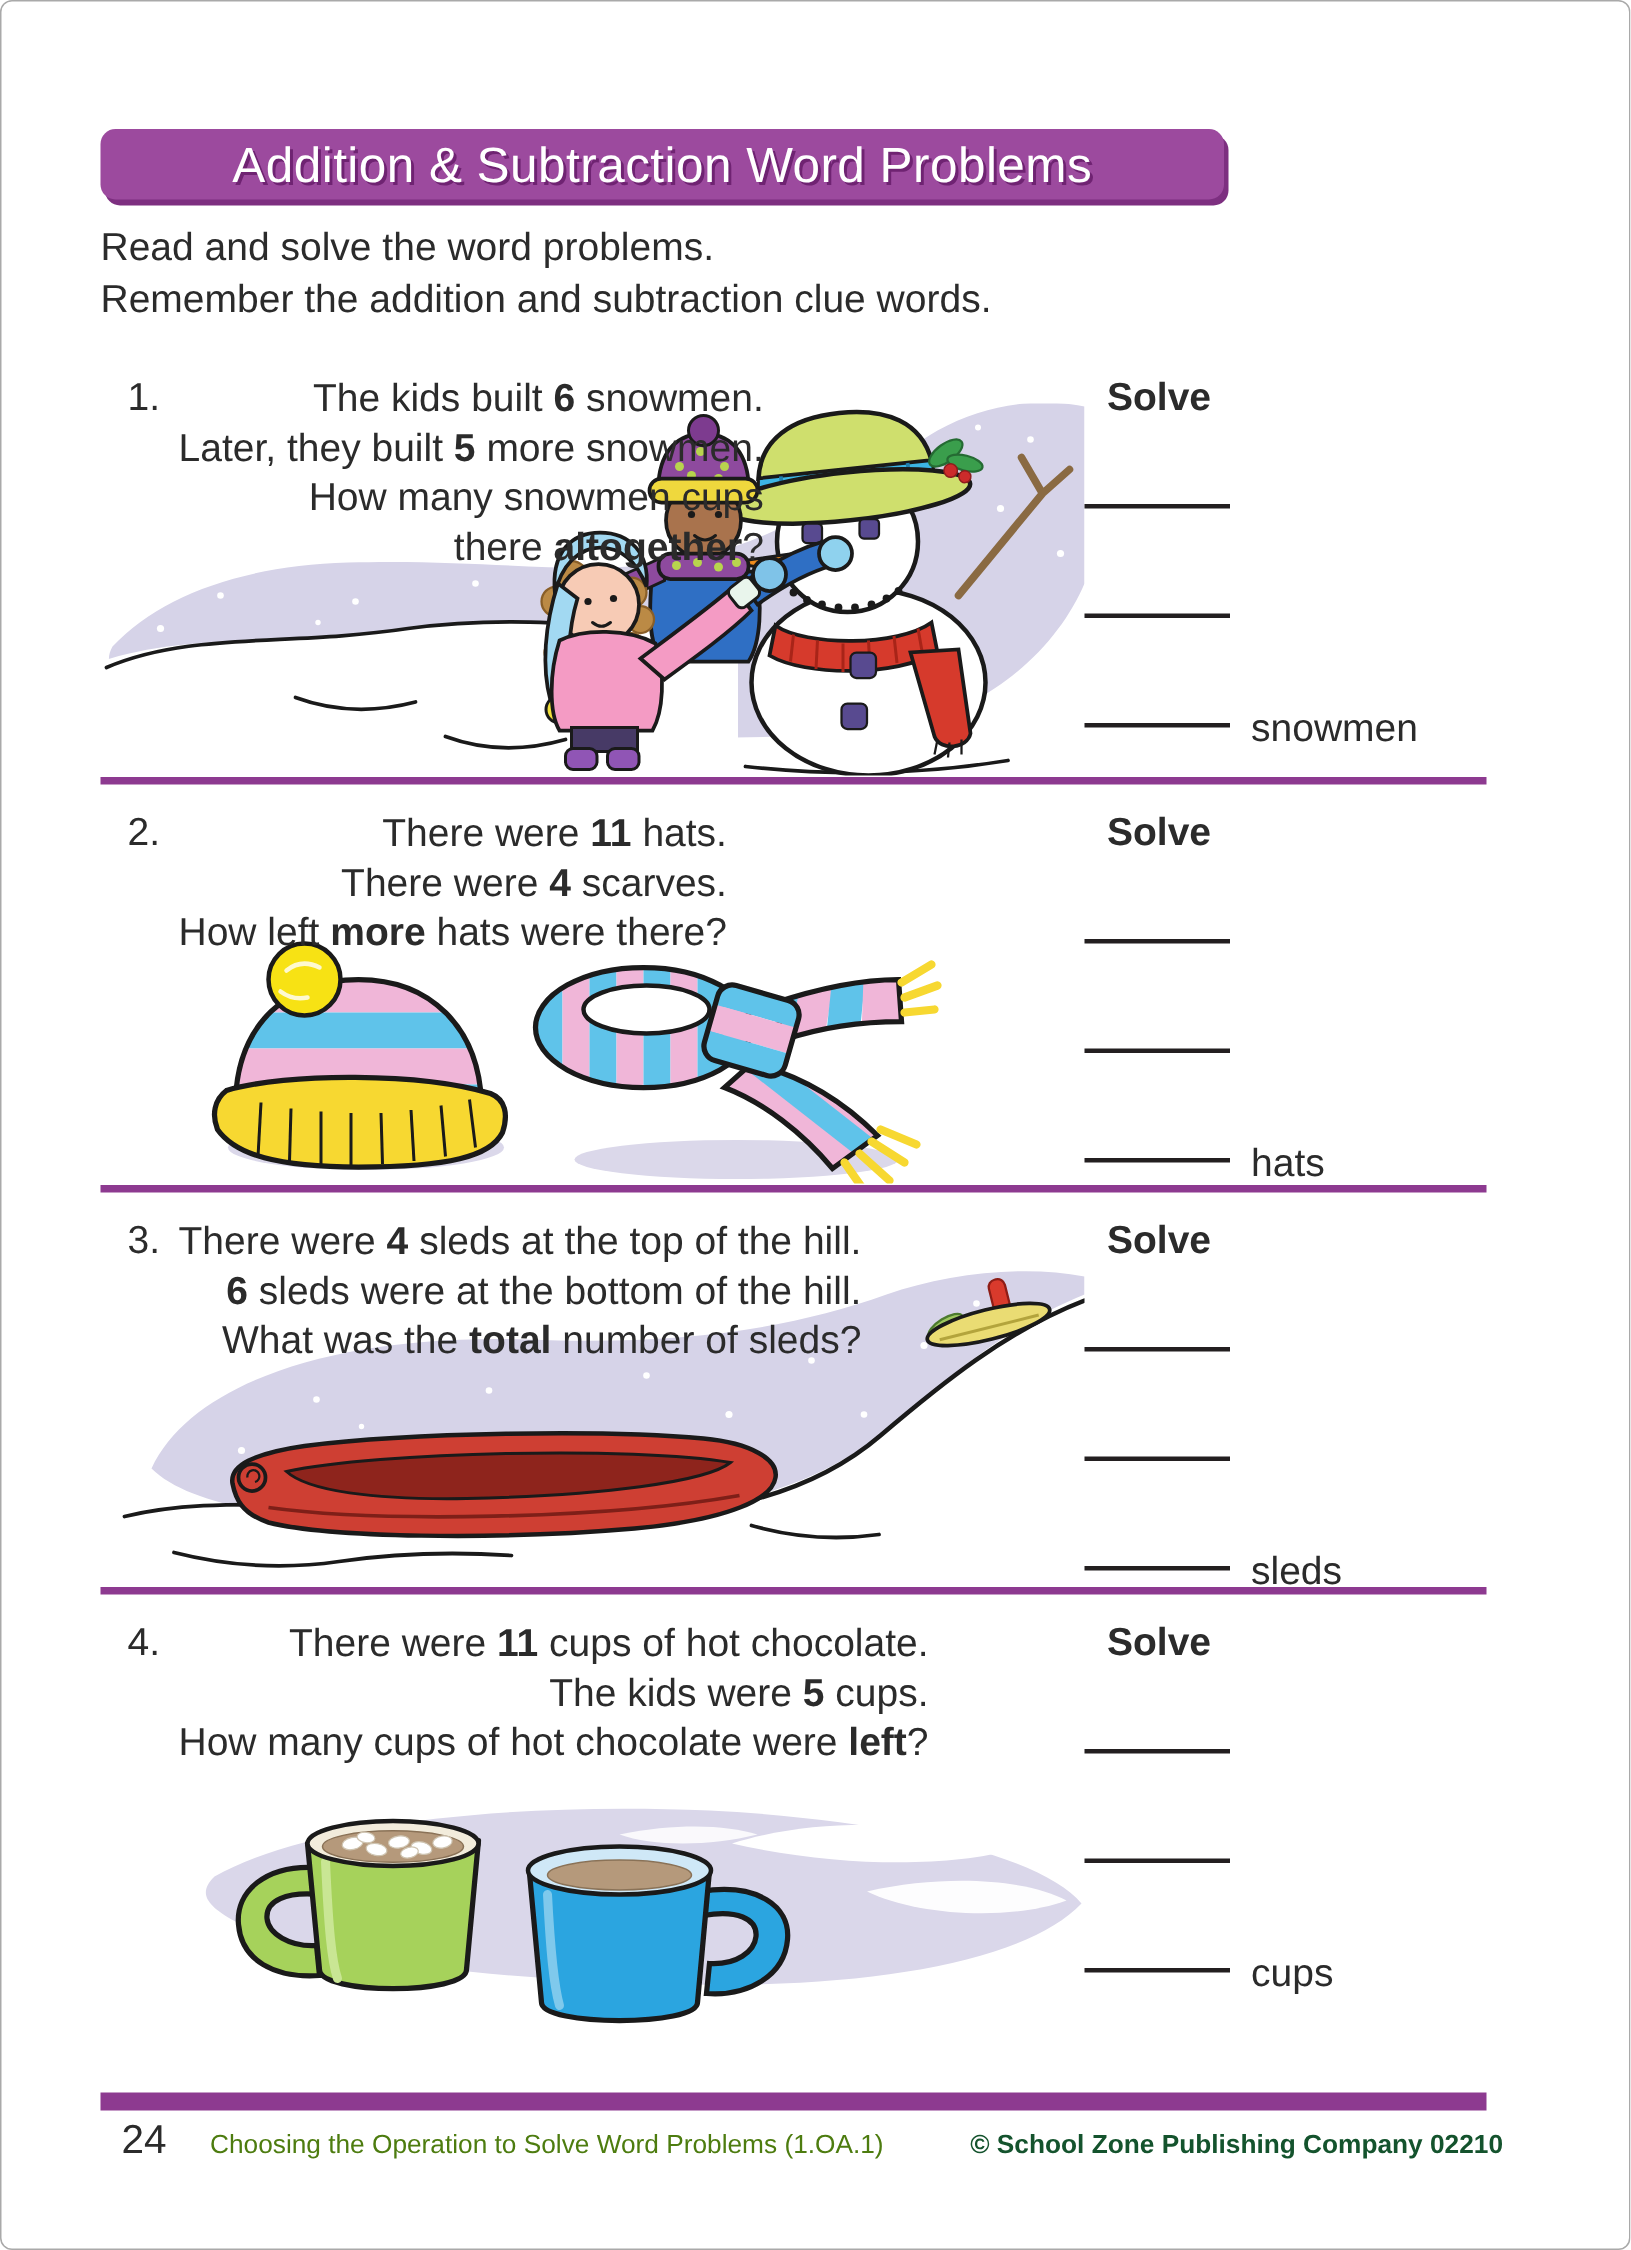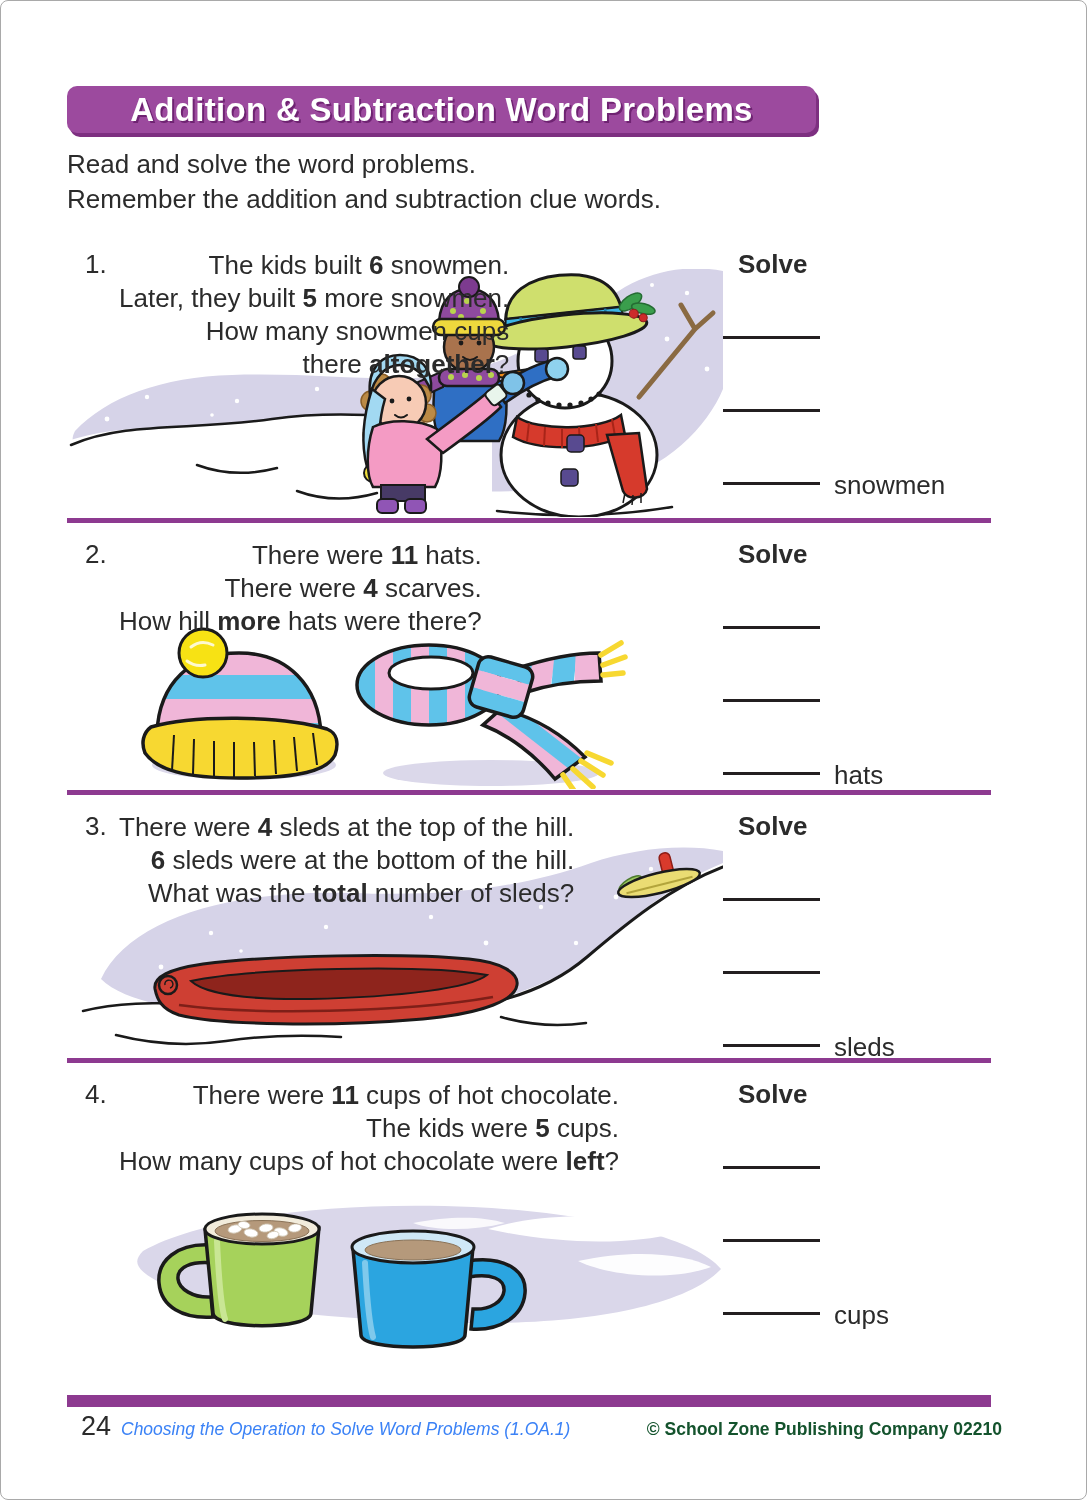--- a/index.html
+++ b/index.html
@@ -7,21 +7,21 @@
     position:relative;width:1085px;height:1498px;background:#fff;
     border:1px solid #a9a9a9;border-radius:8px;overflow:hidden;
     font-family:"Liberation Sans",sans-serif;color:#2b2b2b;
   }
   .banner{
     position:absolute;left:66px;top:85px;width:749px;height:47px;
     background:#9c4a9e;border-radius:10px;box-shadow:3px 4px 0 #7d2f80;
     display:flex;align-items:center;justify-content:center;z-index:2;
   }
   .banner h1{
-    margin:0;font-size:33px;font-weight:bold;color:#ffffff;
+    margin:0;font-size:33px;font-weight:normal;color:#ffffff;
     letter-spacing:.3px;text-shadow:2px 2px 0 #6f2372;white-space:nowrap;
   }
   .intro{position:absolute;left:66px;top:146px;font-size:26px;line-height:35px;z-index:2;}
   .section{position:absolute;left:0;right:0;}
   .s1{top:240px;height:280px}
   .s2{top:530px;height:260px}
   .s3{top:802px;height:255px}
   .s4{top:1070px;height:330px}
   .pnum{position:absolute;left:84px;top:8px;font-size:26px;z-index:3;}
   .ptext{position:absolute;left:118px;top:8px;font-size:26px;line-height:33px;z-index:3;text-align:right;}
@@ -32,21 +32,21 @@
   .unit{position:absolute;left:833px;top:229px;font-size:26px;z-index:3;text-align:center;}
   .rule{position:absolute;left:66px;width:924px;height:5px;background:#8d3a90;z-index:2;}
   .r1{top:517px}.r2{top:789px}.r3{top:1057px}
   .illus{position:absolute;z-index:1;}
   .i1{left:66px;top:28px;width:656px;height:248px}
   .i2{left:128px;top:92px;width:500px;height:166px}
   .i3{left:70px;top:44px;width:652px;height:208px}
   .i4{left:112px;top:118px;width:660px;height:162px}
   .footbar{position:absolute;left:66px;top:1394px;width:924px;height:12px;background:#8d3a90;z-index:2;}
   .pageno{position:absolute;left:80px;top:1410px;font-size:27px;z-index:2;}
-  .caption{position:absolute;left:120px;top:1418px;font-size:17.5px;color:#3b82f6;z-index:2;font-style:italic;}
+  .caption{position:absolute;left:139px;top:1418px;font-size:17.5px;color:#4d7c0f;z-index:2;}
   .copyright{position:absolute;right:84px;top:1418px;font-size:17.5px;color:#14532d;z-index:2;font-weight:bold;}
 </style>
 </head>
 <body>
 
 <div class="page">
 
   <div class="banner">
     <h1>Addition &amp; Subtraction Word Problems</h1>
   </div>
@@ -216,21 +216,21 @@
     </svg>
   </section>
 
   <div class="rule r1"></div>
 
   <section class="section s2">
     <div class="pnum">2.</div>
     <div class="ptext">
         <div><span>There were </span><b>11</b><span> hats.</span></div>
         <div><span>There were </span><b>4</b><span> scarves.</span></div>
-        <div><span>How hill </span><b>more</b><span> hats were there?</span></div>
+        <div><span>How left </span><b>more</b><span> hats were there?</span></div>
       </div>
     <div class="solve">Solve</div>
     <div class="blank b1"></div>
     <div class="blank b2"></div>
     <div class="blank b3"></div>
     <div class="unit">hats</div>
 
     <svg class="illus i2" viewBox="0 0 500 166">
       <defs>
         <clipPath id="domeClip">

